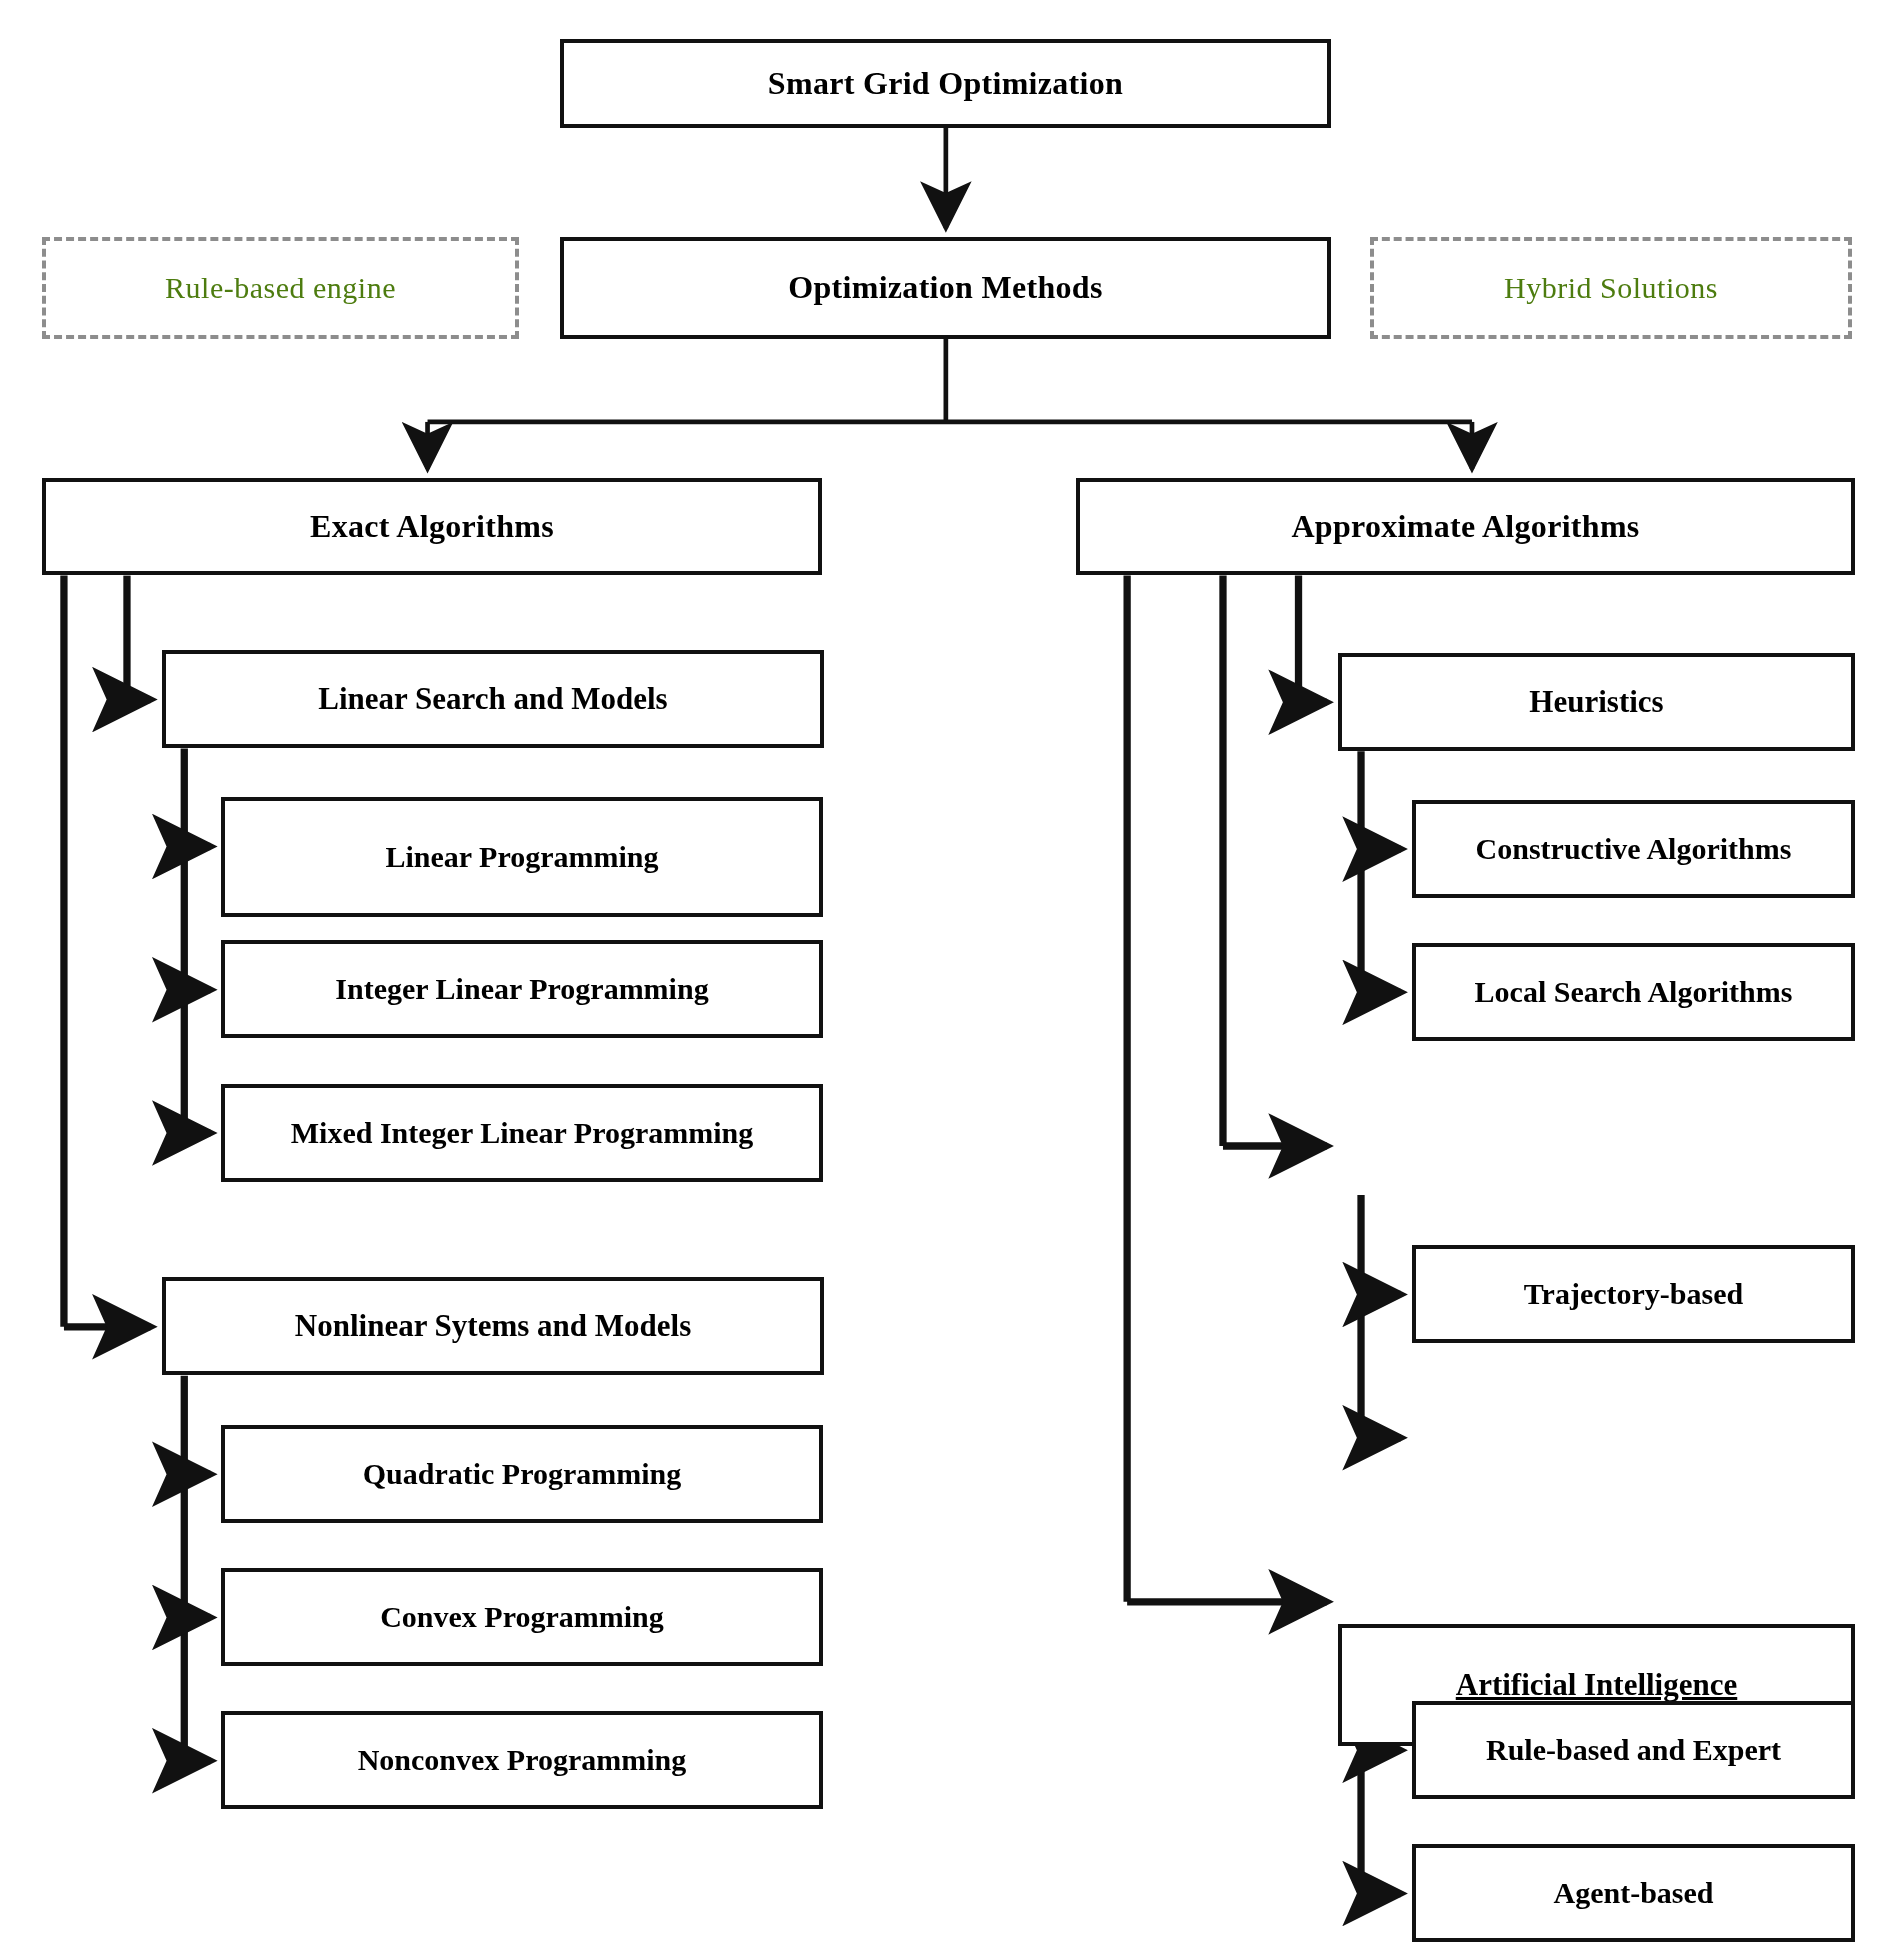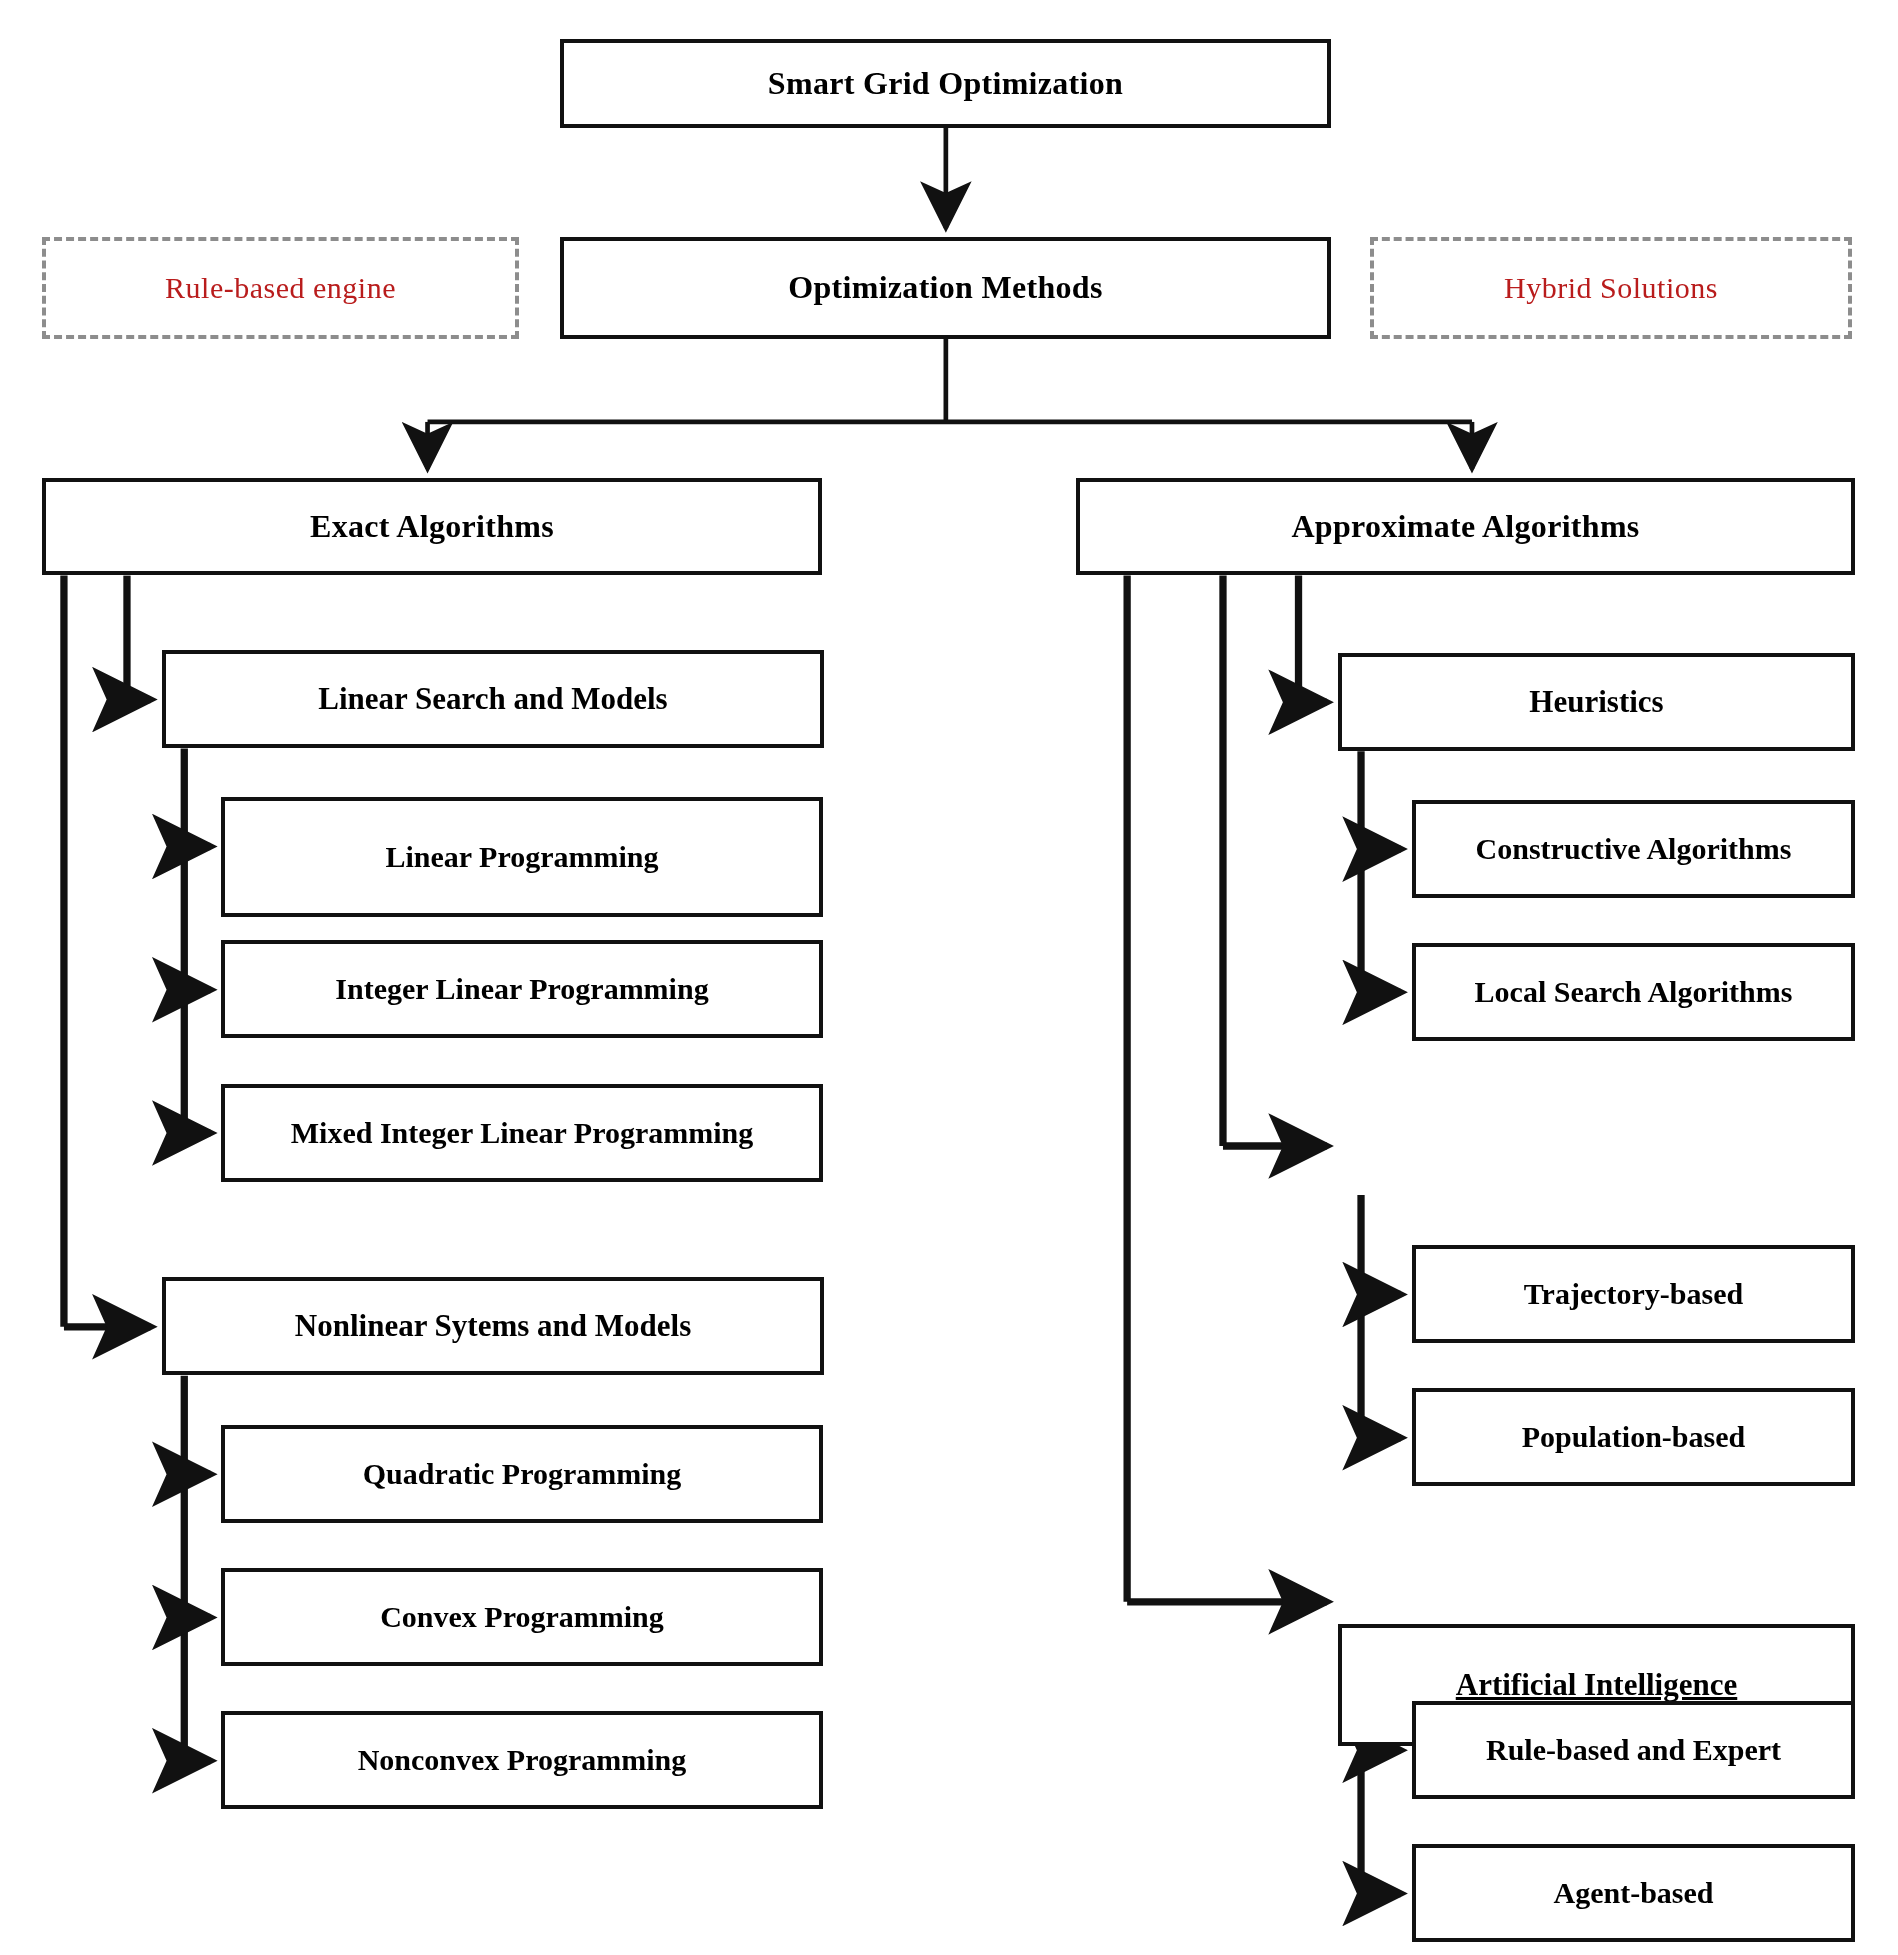--- a/index.html
+++ b/index.html
@@ -7,21 +7,21 @@
   #stage{position:relative;width:1899px;height:1955px;background:#ffffff;overflow:hidden;}
   svg#wires{position:absolute;left:0;top:0;width:1899px;height:1955px;}
   .node{position:absolute;box-sizing:border-box;background:#ffffff;border:4.7px solid #111111;
         display:flex;align-items:center;justify-content:center;text-align:center;}
   .node span{display:block;padding:0 9.4px;line-height:1.05;}
   .lvl1{font-weight:bold;font-size:32px;letter-spacing:0.3px;}
   .lvl2{font-weight:bold;font-size:31px;}
   .lvl3{font-weight:bold;font-size:30px;}
   .ghost{position:absolute;box-sizing:border-box;background:transparent;
          border:4.7px dashed #8d8d8d;display:flex;align-items:center;justify-content:center;}
-  .ghost span{color:#b91c1c;font-size:30px;font-weight:400;letter-spacing:0.5px;font-family:Liberation Serif, serif;}
+  .ghost span{color:#4d7c0f;font-size:30px;font-weight:400;letter-spacing:0.5px;font-family:Liberation Serif, serif;}
 </style>
 </head>
 <body>
 
 <div id="stage">
 
   <svg id="wires" viewBox="0 0 3644 3753">
     <defs>
       <marker id="ah" markerWidth="9" markerHeight="9" refX="8" refY="4.5" orient="auto" markerUnits="strokeWidth">
         <path d="M0,0 L9,4.5 L0,9 L2,4.5 Z" fill="#111111"></path>
@@ -129,23 +129,20 @@
   <div class="node lvl3" style="left:1412px;top:800px;width:443px;height:98px;">
     <span>Constructive Algorithms</span>
   </div>
   <div class="node lvl3" style="left:1412px;top:943px;width:443px;height:98px;">
     <span>Local Search Algorithms</span>
   </div>
 
   <div class="node lvl3" style="left:1412px;top:1245px;width:443px;height:98px;">
     <span>Trajectory-based</span>
   </div>
-  <div class="node lvl3" style="left:1412px;top:1388px;width:443px;height:98px;">
-    <span>Population-based</span>
-  </div>
 
   <div class="node lvl2" style="left:1338px;top:1624px;width:517px;height:122px;text-decoration:underline;">
     <span>Artificial Intelligence</span>
   </div>
   <div class="node lvl3" style="left:1412px;top:1701px;width:443px;height:98px;">
     <span>Rule-based and Expert</span>
   </div>
   <div class="node lvl3" style="left:1412px;top:1844px;width:443px;height:98px;">
     <span>Agent-based</span>
   </div>

